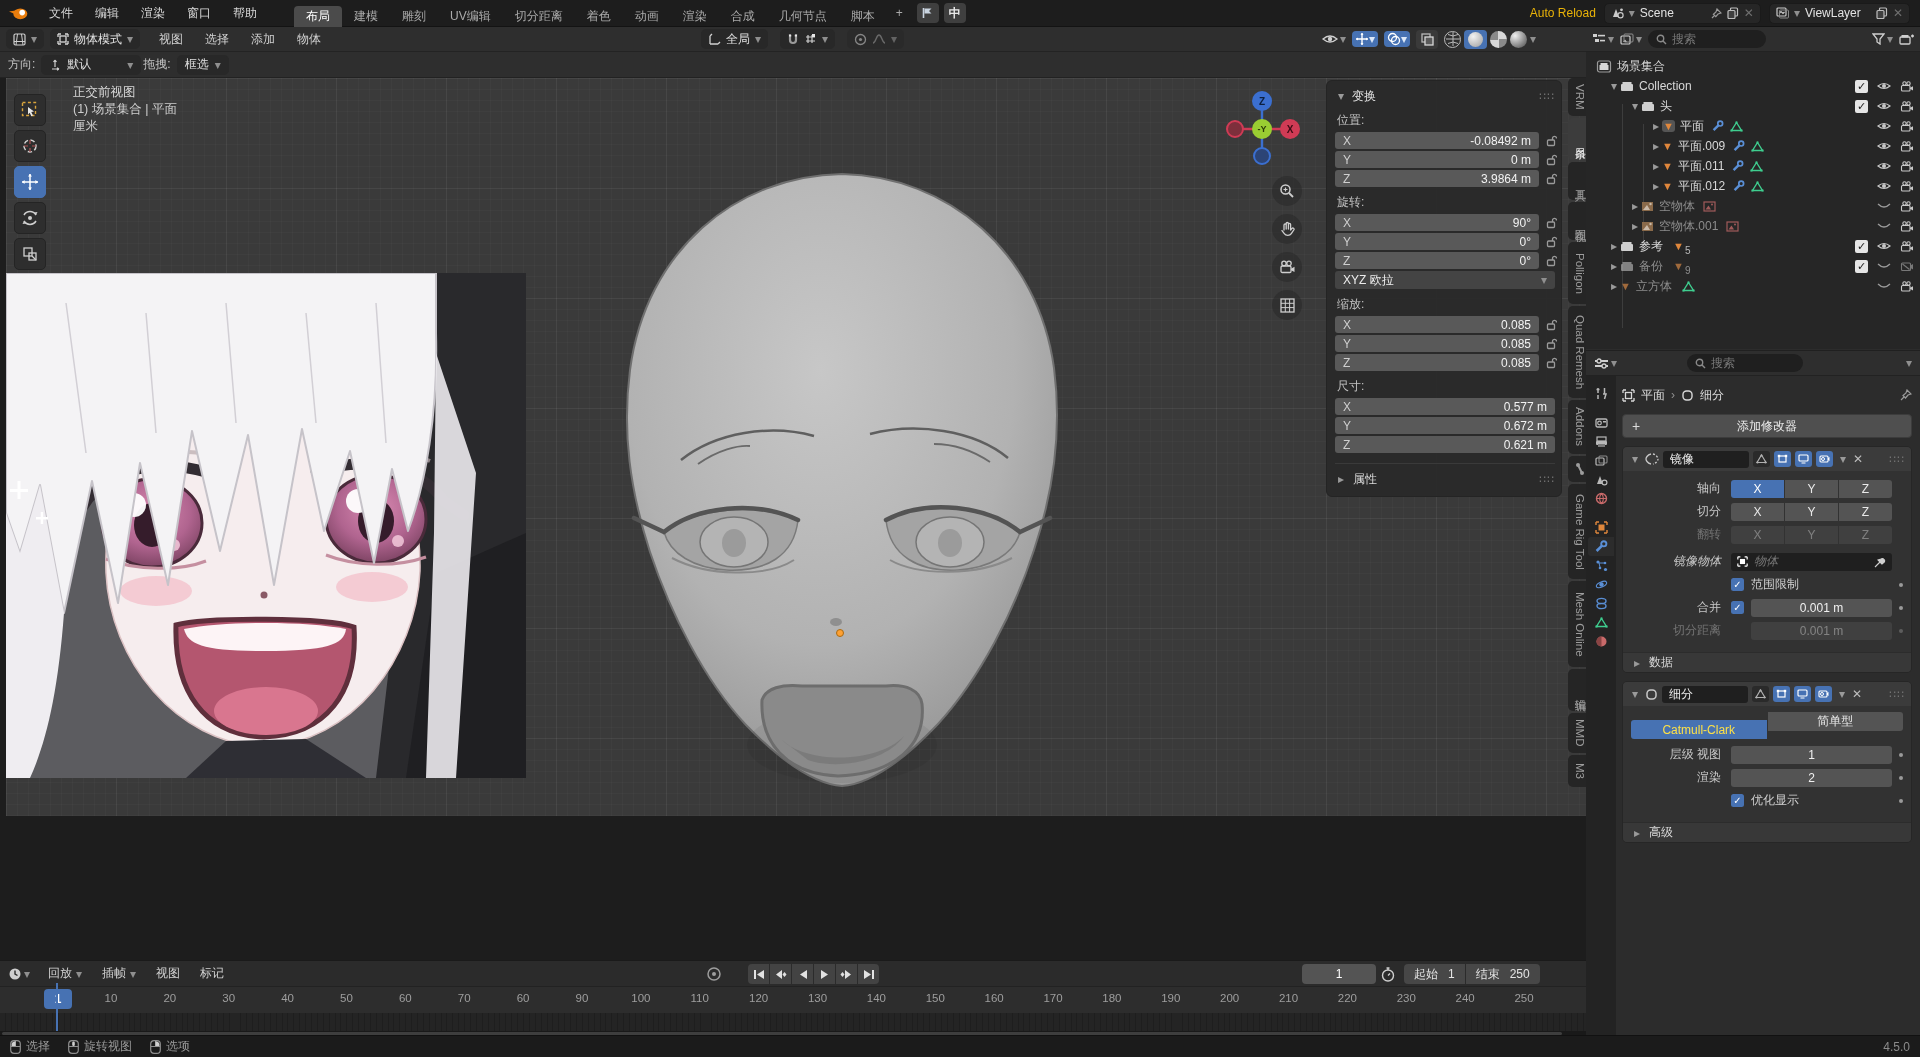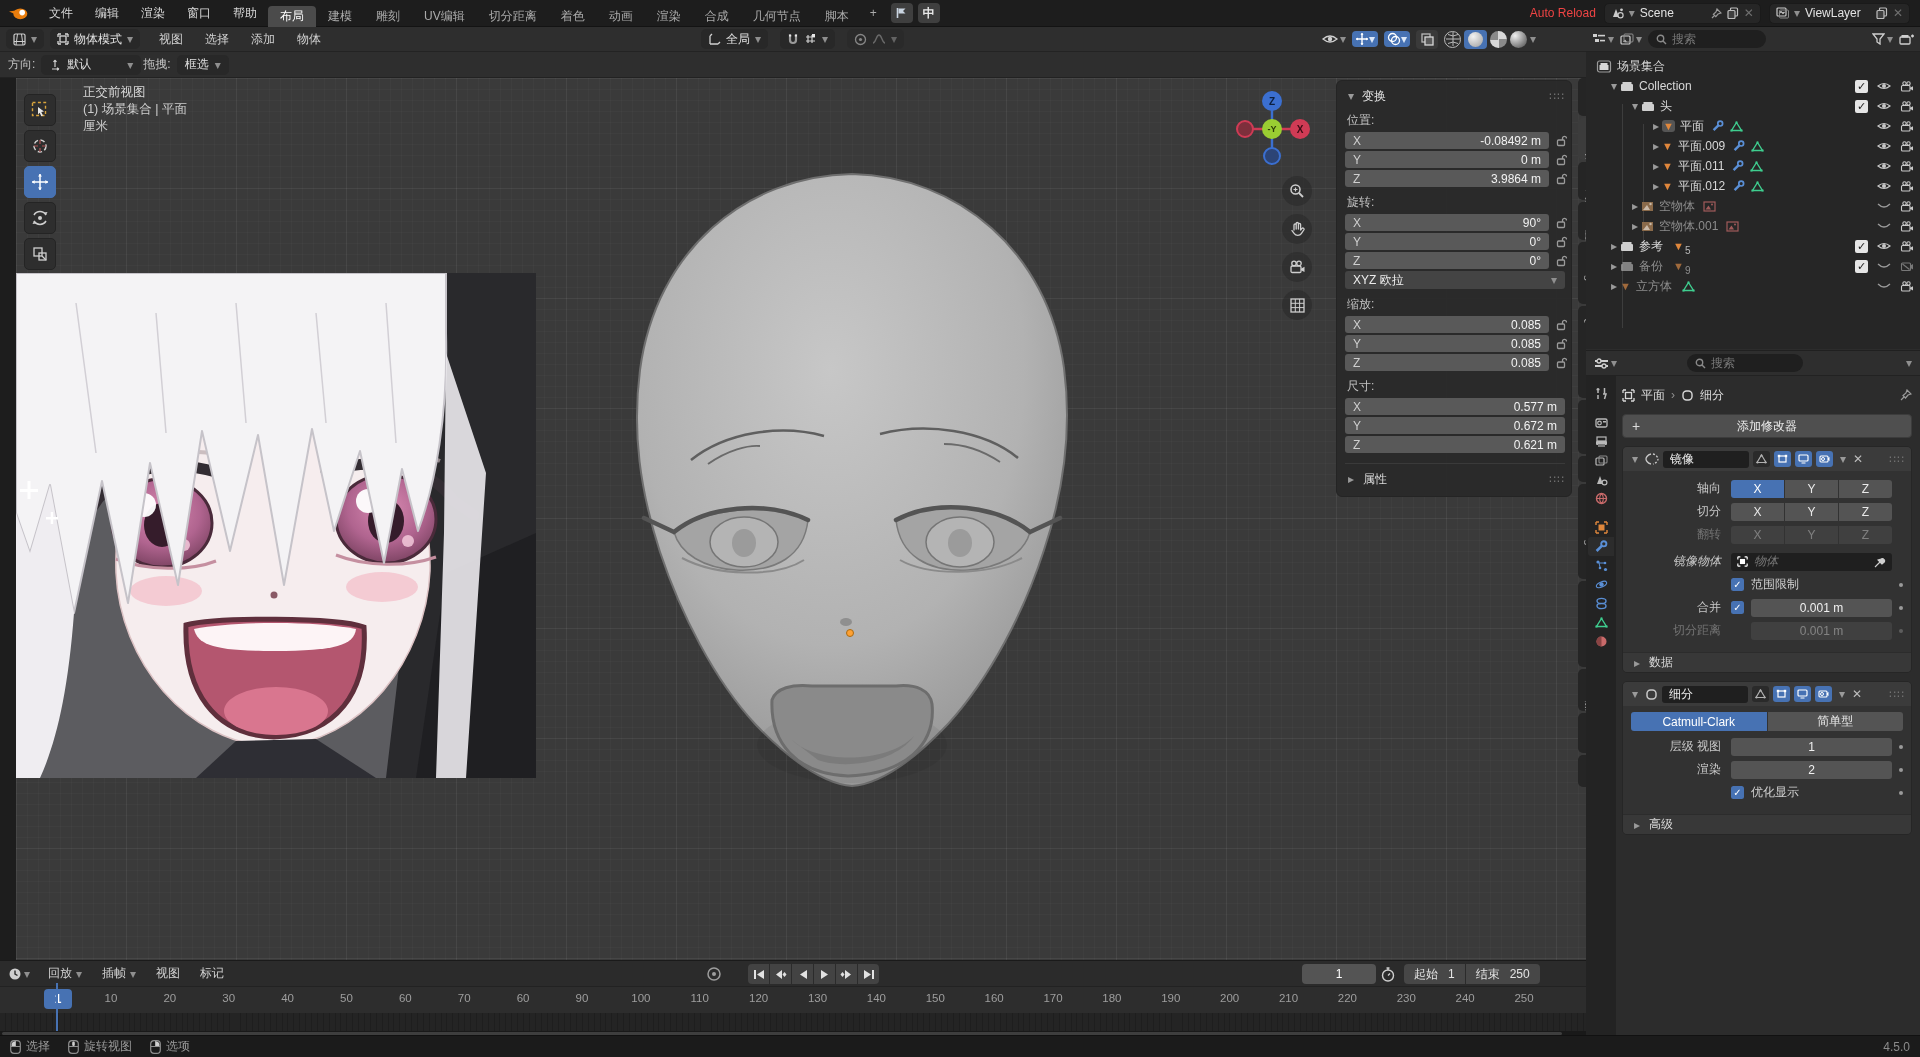--- a/index.html
+++ b/index.html
@@ -6,21 +6,21 @@
   html,body { width:1920px; height:1057px; overflow:hidden; background:#1d1d1d;
               font-family:"Liberation Sans","DejaVu Sans",sans-serif; font-size:12px; color:#cfcfcf; }
   .abs { position:absolute; }
   #app { position:relative; width:1920px; height:1057px; }
 
   
   .topbar { position:absolute; left:0; top:0; width:1920px; height:27px; background:#1d1d1d;
             display:flex; align-items:center; border-bottom:1px solid #131313; }
   .logo { margin-left:8px; margin-right:10px; display:flex; align-items:center; }
   .menu-item { padding:0 11px; height:27px; line-height:27px; color:#d6d6d6; cursor:default; }
-  .ws-tabs { display:flex; align-items:flex-end; height:27px; }
+  .ws-tabs { display:flex; align-items:flex-end; height:27px; margin-left:26px; }
   .ws-tab { padding:0 12px; height:21px; line-height:21px; color:#ababab; border-radius:4px 4px 0 0; }
   .ws-tab.active { background:#4b4b4b; color:#ffffff; }
   .ws-add { padding:0 9px; color:#ababab; }
   .tb-sq { width:22px; height:20px; border-radius:4px; background:#3f3f3f; display:flex; align-items:center;
            justify-content:center; margin-left:5px; color:#e8e8e8; font-weight:bold; }
   .tb-right { margin-left:auto; display:flex; align-items:center; gap:8px; margin-right:10px; }
   .id-widget { display:flex; align-items:center; gap:5px; background:#262626; border:1px solid #1a1a1a;
                border-radius:5px; height:21px; padding:0 6px; color:#e2e2e2; }
   .dim { color:#8f8f8f; }
   .x-dim { color:#6f6f6f; }
@@ -36,21 +36,21 @@
   .shade-ball { width:17px; height:17px; border-radius:50%; }
   .blue-bg { background:#4772b3; border-radius:4px; padding:1px 3px; display:flex; align-items:center; }
 
   .tool-row { position:absolute; left:0; top:52px; width:1586px; height:26px; background:#2e2e2e;
               display:flex; align-items:center; border-bottom:1px solid #222; }
   .tr-label { margin-left:8px; color:#c4c4c4; }
   .tr-widget { display:flex; align-items:center; gap:6px; background:#282828; border-radius:5px; height:20px;
                padding:0 8px; margin-left:6px; color:#e0e0e0; }
 
   
-  .viewport { position:absolute; left:16px; top:78px; width:1586px; height:882px; background:#3a3a3a; overflow:hidden;
+  .viewport { position:absolute; left:6px; top:78px; width:1586px; height:738px; background:#3a3a3a; overflow:hidden;
     background-image:
       linear-gradient(rgba(255,255,255,0.045) 1px, transparent 1px),
       linear-gradient(90deg, rgba(255,255,255,0.045) 1px, transparent 1px),
       linear-gradient(rgba(255,255,255,0.02) 1px, transparent 1px),
       linear-gradient(90deg, rgba(255,255,255,0.02) 1px, transparent 1px);
     background-size:110px 110px,110px 110px,11px 11px,11px 11px; }
   .vt-toolbar { position:absolute; left:8px; top:16px; display:flex; flex-direction:column; gap:4px; }
   .vt-btn { width:32px; height:32px; border-radius:5px; background:#2e2e2e; border:1px solid #242424;
             display:flex; align-items:center; justify-content:center; }
   .vt-btn.active { background:#4772b3; border-color:#4772b3; }
@@ -150,21 +150,21 @@
                justify-content:center; color:#f0f0f0; }
   .bool-row { display:flex; align-items:center; gap:7px; }
   .chk-b { width:13px; height:13px; background:#4772b3; border-radius:2.5px; color:#fff; font-size:10px;
            display:flex; align-items:center; justify-content:center; }
   .sub-head { height:20px; display:flex; align-items:center; gap:6px; padding-left:8px; background:#383838;
               border-top:1px solid #2c2c2c; color:#d8d8d8; }
   .seg2 { display:flex; gap:1px; margin:6px 8px 6px 8px; }
   .seg2 > div { flex:1; height:19px; display:flex; align-items:center; justify-content:center; background:#545454; color:#e9e9e9; }
   .seg2 > div:first-child { border-radius:3px 0 0 3px; }
   .seg2 > div:last-child { border-radius:0 3px 3px 0; }
-  .seg2 > .on { background:#4772b3; color:#ffffff; }
+  .seg2 > .on { background:#4772b3; color:#fde047;margin-top:8px; }
 
   
   .timeline { position:absolute; left:0; top:960px; width:1586px; height:75px; background:#2b2b2b; border-top:1px solid #1a1a1a; }
   .tl-head { position:relative; height:26px; display:flex; align-items:center; border-bottom:1px solid #222; }
   .tl-menu { padding:0 10px; color:#d2d2d2; display:flex; align-items:center; gap:4px; }
   .tl-ruler { position:relative; height:26px; background:#2d2d2d; }
   .tick { position:absolute; top:5px; transform:translateX(-50%); color:#9e9e9e; font-size:11.5px; }
   .tl-strip { height:18px; background:repeating-linear-gradient(90deg,#242424 0px,#242424 4.9px,#1e1e1e 4.9px,#1e1e1e 5.8875px); }
   .playhead-badge { position:absolute; left:44px; top:2px; width:28px; height:20px; background:#4772b3;
                     border-radius:4px; color:#fff; display:flex; align-items:center; justify-content:center; font-weight:bold; }
@@ -225,21 +225,21 @@
       </div>
     <span class="ws-add">+</span>
     <span class="tb-sq">
       <svg width="11" height="12" viewBox="0 0 11 12">
           <path d="M1.5,1 V11" stroke="#c9d4e0" stroke-width="1.6"></path>
           <path d="M2.5,1.5 H9.5 L7,4 L9.5,6.5 H2.5 Z" fill="#c9d4e0"></path>
         </svg>
     </span>
     <span class="tb-sq">中</span>
     <div class="tb-right">
-      <span style="color:#ef4444;">Auto Reload</span>
+      <span style="color:#eab308;">Auto Reload</span>
       <div class="id-widget">
         <svg width="13" height="12" viewBox="0 0 13 12">
             <path d="M2,10 L5,2 L8,10 Z" fill="#c9c9c9"></path>
             <circle cx="9.5" cy="8.2" r="2.6" fill="none" stroke="#c9c9c9" stroke-width="1.2"></circle>
             <circle cx="10.5" cy="2.8" r="1.4" fill="#c9c9c9"></circle>
           </svg>
         <span class="dim">▾</span>
         <span style="min-width:66px;">Scene</span>
         <svg width="11" height="11" viewBox="0 0 11 11">
             <path d="M6,1 L10,5 L7,6 L4.8,8.6 L2.4,6.2 L5,4 Z M3.6,7.4 L1,10" stroke="#9a9a9a" fill="none" stroke-width="1.2"></path>

